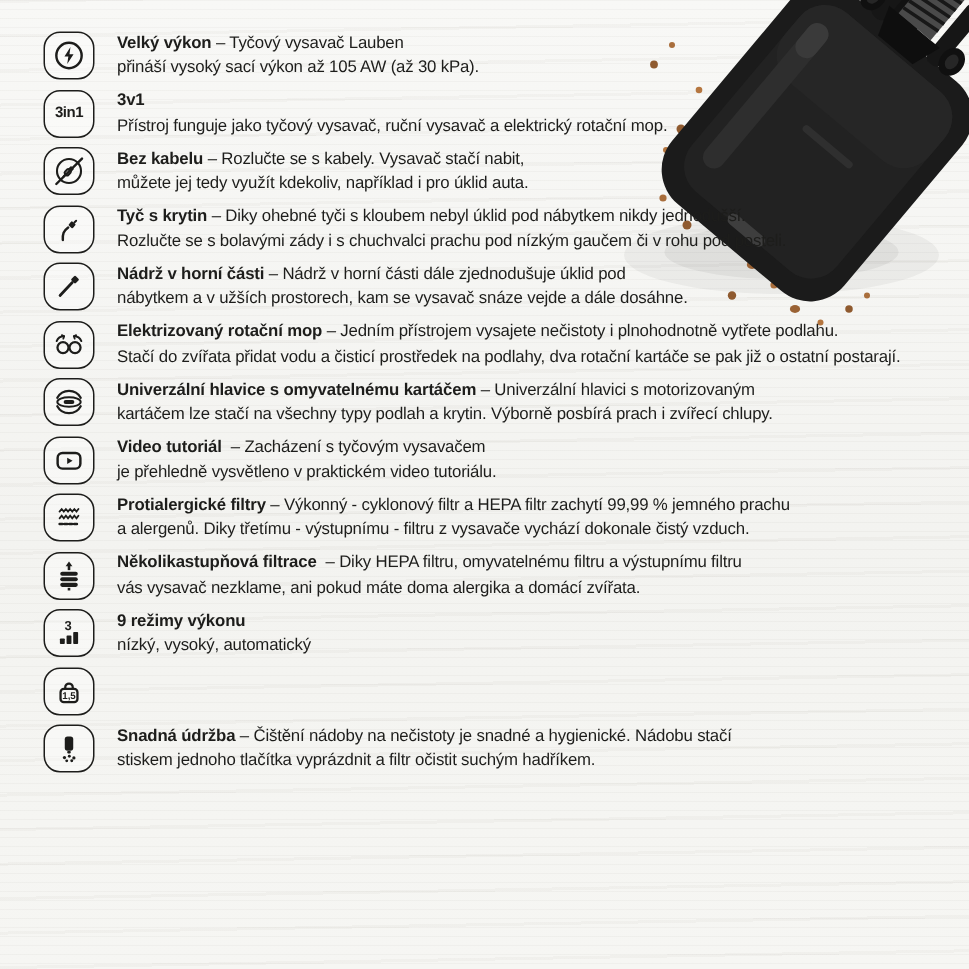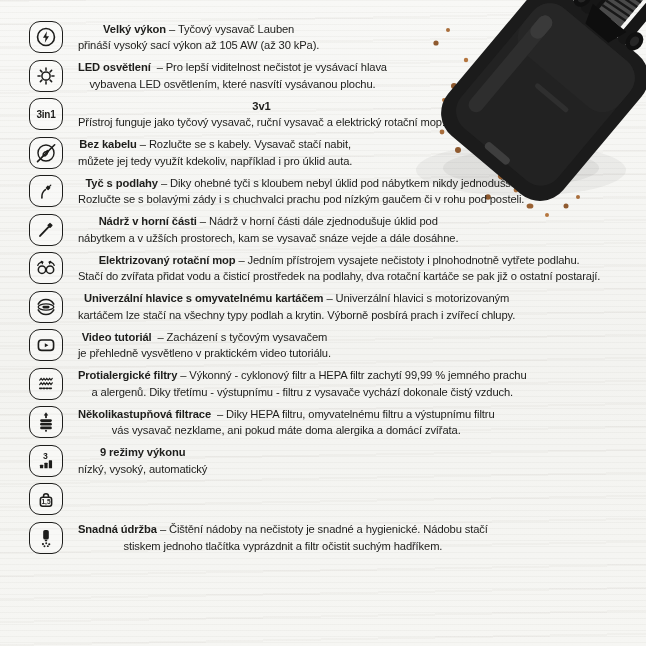--- a/index.html
+++ b/index.html
@@ -29,21 +29,21 @@
   .icon-box{
     width:34px;height:32px;min-width:34px;box-sizing:border-box;
     border:1.8px solid #1d1d1b;border-radius:11px;
     display:flex;align-items:center;justify-content:center;
     background:rgba(255,255,255,0.35);
   }
   .icon-box svg{display:block;}
   .icon-text{font-weight:700;font-size:10px;letter-spacing:-0.3px;}
   .text{
     margin:0;font-size:11.2px;line-height:16.5px;letter-spacing:-0.12px;
-    white-space:pre;color:#1d1d1b;text-align:center;
+    white-space:pre;color:#1d1d1b;
   }
   .text strong{font-weight:700;letter-spacing:-0.1px;}
   svg text{font-family:"Liberation Sans", sans-serif;}
 </style>
 </head>
 <body>
 
 <div class="photo-wrap">
   <svg width="330" height="240" viewBox="0 0 330 240">
 
@@ -113,30 +113,20 @@
     <span class="icon-box">
       <svg width="26" height="26" viewBox="0 0 24 24" fill="none" stroke="#1d1d1b" stroke-width="1.5">
         <circle cx="12" cy="12" r="7.8"></circle>
         <polygon points="12.9,6.8 9.2,12.6 11.6,12.6 10.9,17.2 14.8,11.2 12.3,11.2" fill="#1d1d1b" stroke="none"></polygon>
       </svg>
     </span>
     <p class="text"><strong>Velký výkon</strong><span> – Tyčový vysavač Lauben
 přináší vysoký sací výkon až 105 AW (až 30 kPa).</span></p>
   </div>
 
-  <div class="row">
-    <span class="icon-box">
-      <svg width="26" height="26" viewBox="0 0 24 24" fill="none" stroke="#1d1d1b" stroke-width="1.4" stroke-linecap="round">
-        <circle cx="12" cy="12" r="3.8"></circle>
-        <path d="M12 4.6 V6.6 M12 17.4 V19.4 M4.6 12 H6.6 M17.4 12 H19.4 M6.8 6.8 L8.2 8.2 M15.8 15.8 L17.2 17.2 M6.8 17.2 L8.2 15.8 M15.8 8.2 L17.2 6.8"></path>
-      </svg>
-    </span>
-    <p class="text"><strong>LED osvětlení</strong><span>  – Pro lepší viditelnost nečistot je vysávací hlava
-vybavena LED osvětlením, které nasvítí vysávanou plochu.</span></p>
-  </div>
 
   <div class="row">
     <span class="icon-box">
       <span class="icon-text">3in1</span>
     </span>
     <p class="text"><strong>3v1</strong><span>
 Přístroj funguje jako tyčový vysavač, ruční vysavač a elektrický rotační mop.</span></p>
   </div>
 
   <div class="row">
@@ -155,21 +145,21 @@
   </div>
 
   <div class="row">
     <span class="icon-box">
       <svg width="26" height="26" viewBox="0 0 24 24" fill="none" stroke="#1d1d1b" stroke-width="1.5" stroke-linecap="round">
         <path d="M8.2 18.5 C8 14.5 8.6 13 11.5 10.8"></path>
         <rect x="12.2" y="7.4" width="3.4" height="3.4" rx="0.7" transform="rotate(40 13.9 9.1)" fill="#1d1d1b" stroke="none"></rect>
         <path d="M15.3 7.7 L16.4 6.6" stroke-width="1.2"></path>
       </svg>
     </span>
-    <p class="text"><strong>Tyč s podlahy</strong><span> – Diky ohebné tyči s kloubem nebyl úklid pod nábytkem nikdy jednodušší.
+    <p class="text"><strong>Tyč s krytin</strong><span> – Diky ohebné tyči s kloubem nebyl úklid pod nábytkem nikdy jednodušší.
 Rozlučte se s bolavými zády i s chuchvalci prachu pod nízkým gaučem či v rohu pod posteli.</span></p>
   </div>
 
   <div class="row">
     <span class="icon-box">
       <svg width="26" height="26" viewBox="0 0 24 24" fill="none" stroke="#1d1d1b" stroke-width="1.7" stroke-linecap="round">
         <path d="M6.5 17.5 L14 9.5"></path>
         <rect x="13.8" y="5.9" width="3.8" height="3.8" rx="0.8" transform="rotate(45 15.7 7.8)" fill="#1d1d1b" stroke="none"></rect>
       </svg>
     </span>

